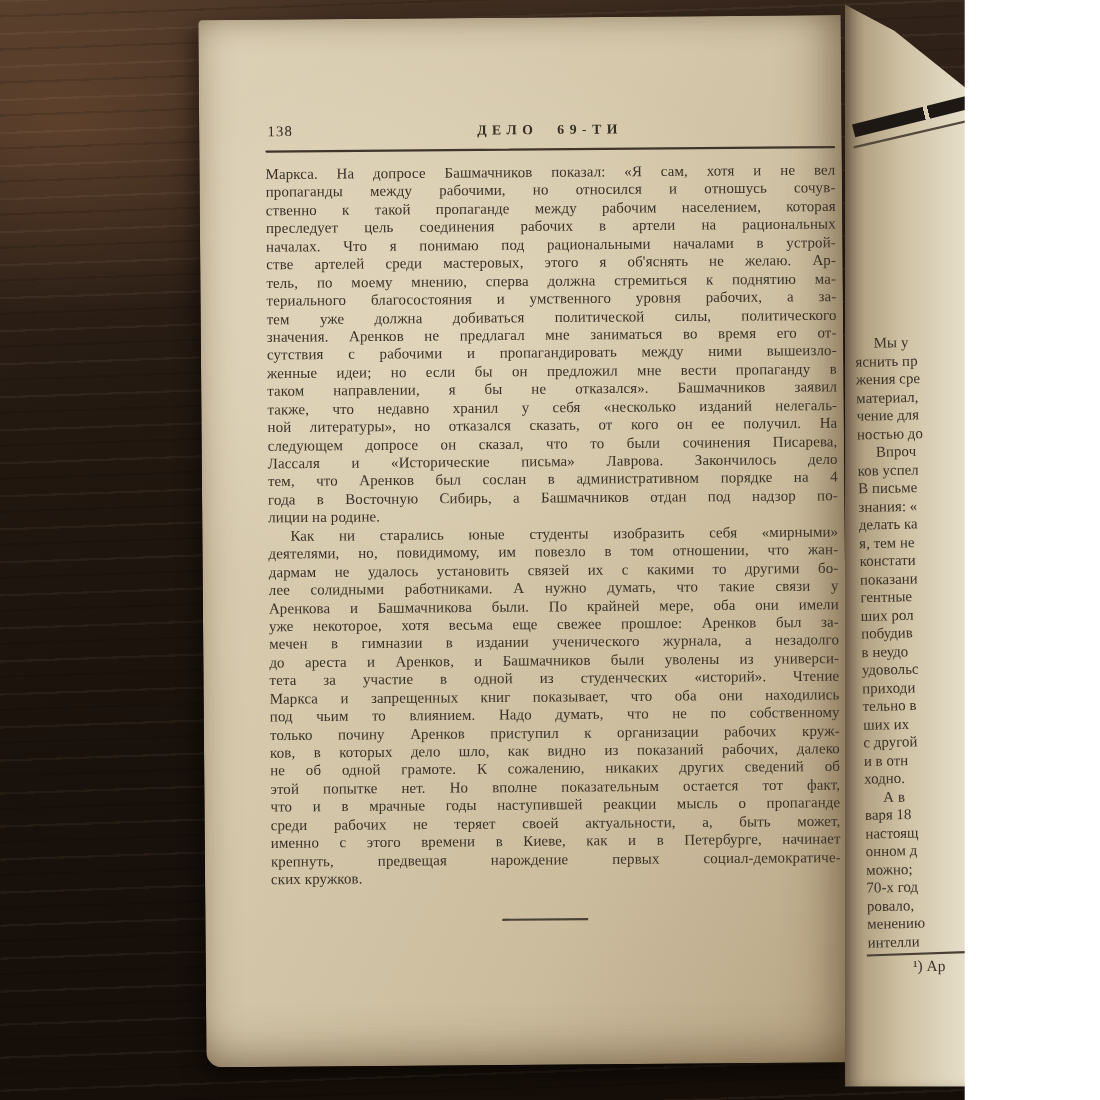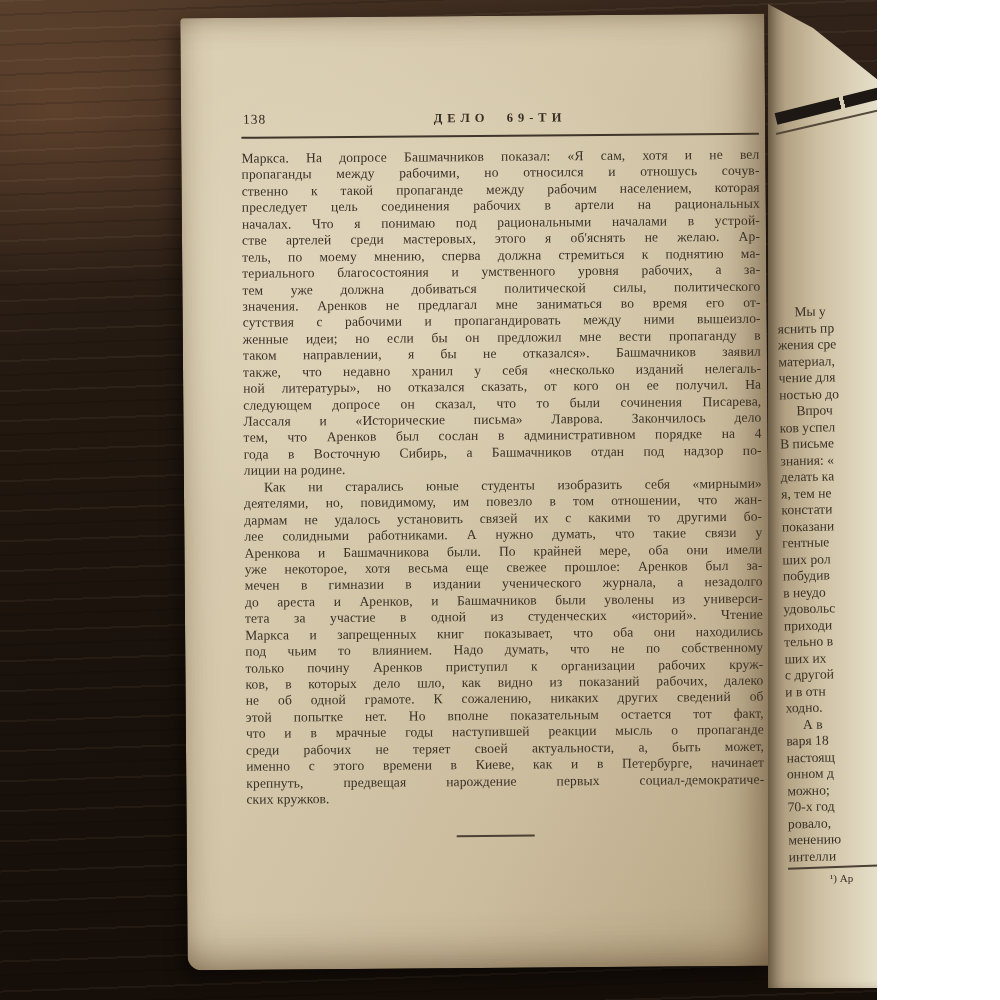--- a/index.html
+++ b/index.html
@@ -83,21 +83,21 @@
   .rp-frags {
     position: absolute; left: 15px; top: 303px; width: 140px;
     transform: rotate(-1.2deg);
     font-size: 13.6px; line-height: 16.5px; white-space: nowrap;
   }
   .rp-frag.indent { padding-left: 17px; }
   .fn-rule {
     position: absolute; left: 20px; top: 866px; width: 95px; height: 1.5px;
     transform: rotate(-2deg); background: #4a4034;
   }
-  .fn-text { position: absolute; left: 62px; top: 872px; font-size: 11px; white-space: nowrap; }
+  .fn-text { position: absolute; left: 62px; top: 872px; font-size: 14px; white-space: nowrap; }
   
   #white-strip { position: absolute; left: 877px; top: 0; width: 123px; height: 1000px; background: #ffffff; }
 </style>
 </head>
 <body>
 
 <div id="canvas">
   <div id="wood">
     <div class="grain"></div>
   </div>

